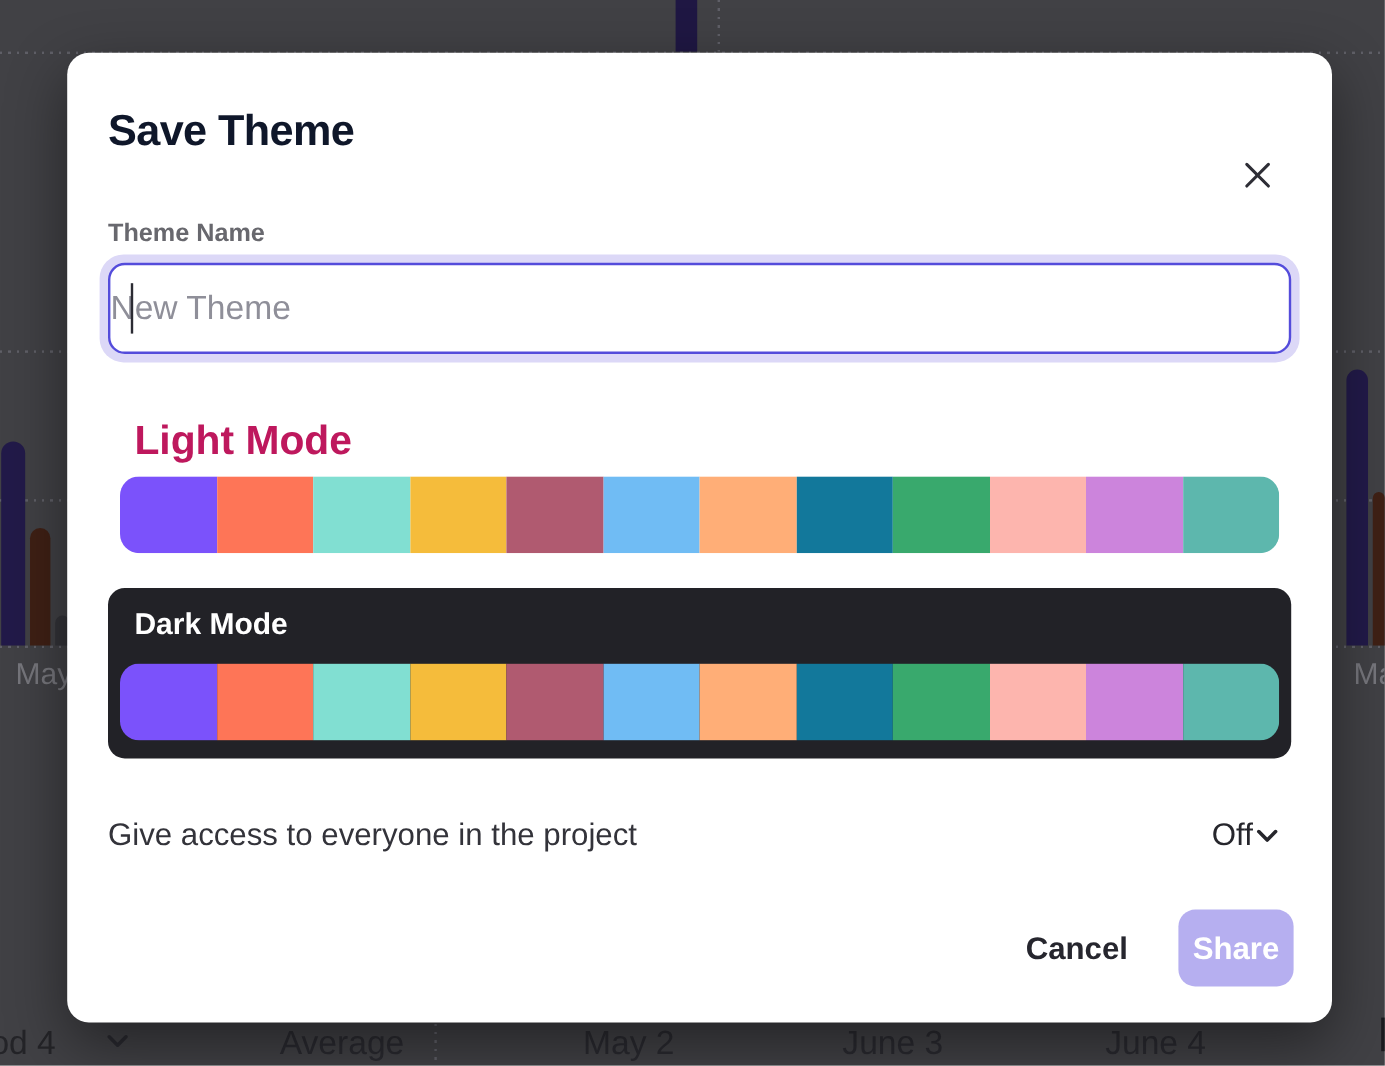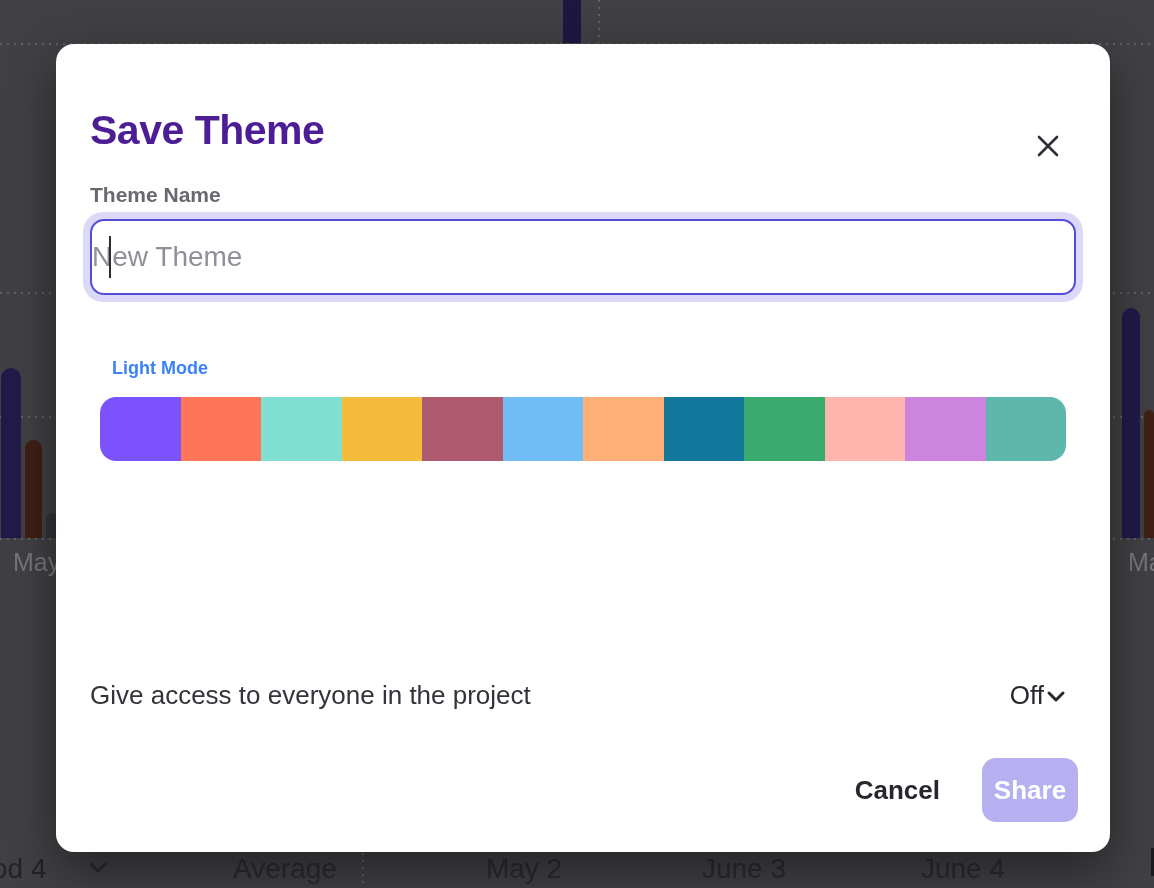--- a/index.html
+++ b/index.html
@@ -40,21 +40,21 @@
     position: absolute; left: 56px; top: 44px; width: 1054px; height: 808px;
     background: #ffffff; border-radius: 18px;
     box-shadow: 0 18px 50px rgba(0,0,0,.45);
   }
   .close-btn {
     position: absolute; top: 84px; right: 44px; width: 36px; height: 36px;
     display: flex; align-items: center; justify-content: center; cursor: pointer;
   }
   .modal-title {
     position: absolute; left: 34px; top: 44px;
-    font-size: 41px; font-weight: 700; color: #4c1d95; letter-spacing: -0.5px; margin-top: 19px;
+    font-size: 36px; font-weight: 700; color: #0f172a; letter-spacing: -0.5px;
   }
   .field-label {
     position: absolute; left: 34px; top: 139px;
     font-size: 21px; font-weight: 700; color: #68686e;
   }
   .input-wrap {
     position: absolute; left: 27px; top: 168px; width: 1000px; height: 90px;
     border-radius: 20px; background: #dcd8f7; padding: 7px;
   }
   .theme-input {
@@ -63,22 +63,22 @@
     font-family: "Liberation Sans", "DejaVu Sans", sans-serif;
     font-size: 28px; color: #33333a;
   }
   .theme-input::placeholder { color: #8f8f99; opacity: 1; }
   .caret {
     position: absolute; left: 26px; top: 24px; width: 2px; height: 42px;
     background: #2b2b33;
   }
 
   .section-label-light {
-    position: absolute; left: 56px; top: 314px;
-    font-size: 18px; font-weight: 700; color: #3b82f6;
+    position: absolute; left: 56px; top: 304px;
+    font-size: 34px; font-weight: 700; color: #be185d;
   }
   .strip {
     position: absolute; display: flex; overflow: hidden;
     border-radius: 16px; width: 966px; height: 64px;
   }
   .strip-light { left: 44px; top: 353px; }
   .swatch { flex: 1 1 0; }
 
   .dark-card {
     position: absolute; left: 34px; top: 446px; width: 986px; height: 142px;
@@ -180,20 +180,37 @@
       <div class="swatch" style="background: rgb(176, 90, 112);"></div>
       <div class="swatch" style="background: rgb(112, 188, 244);"></div>
       <div class="swatch" style="background: rgb(255, 174, 119);"></div>
       <div class="swatch" style="background: rgb(18, 120, 155);"></div>
       <div class="swatch" style="background: rgb(57, 169, 109);"></div>
       <div class="swatch" style="background: rgb(253, 181, 174);"></div>
       <div class="swatch" style="background: rgb(204, 132, 220);"></div>
       <div class="swatch" style="background: rgb(93, 183, 173);"></div>
     </div>
 
+  <div class="dark-card">
+    <div class="section-label-dark">Dark Mode</div>
+    <div class="strip strip-dark">
+        <div class="swatch" style="background: rgb(123, 82, 251);"></div>
+        <div class="swatch" style="background: rgb(254, 117, 87);"></div>
+        <div class="swatch" style="background: rgb(129, 223, 210);"></div>
+        <div class="swatch" style="background: rgb(245, 188, 59);"></div>
+        <div class="swatch" style="background: rgb(176, 90, 112);"></div>
+        <div class="swatch" style="background: rgb(112, 188, 244);"></div>
+        <div class="swatch" style="background: rgb(255, 174, 119);"></div>
+        <div class="swatch" style="background: rgb(18, 120, 155);"></div>
+        <div class="swatch" style="background: rgb(57, 169, 109);"></div>
+        <div class="swatch" style="background: rgb(253, 181, 174);"></div>
+        <div class="swatch" style="background: rgb(204, 132, 220);"></div>
+        <div class="swatch" style="background: rgb(93, 183, 173);"></div>
+      </div>
+  </div>
 
   <div class="access-row">
     <div class="access-label">Give access to everyone in the project</div>
     <div class="access-select">
       <span class="access-value">Off</span>
       <svg width="20" height="14" viewBox="0 0 20 14">
         <polyline class="chev-dark" points="3,4 10,11 17,4"></polyline>
       </svg>
     </div>
   </div>

